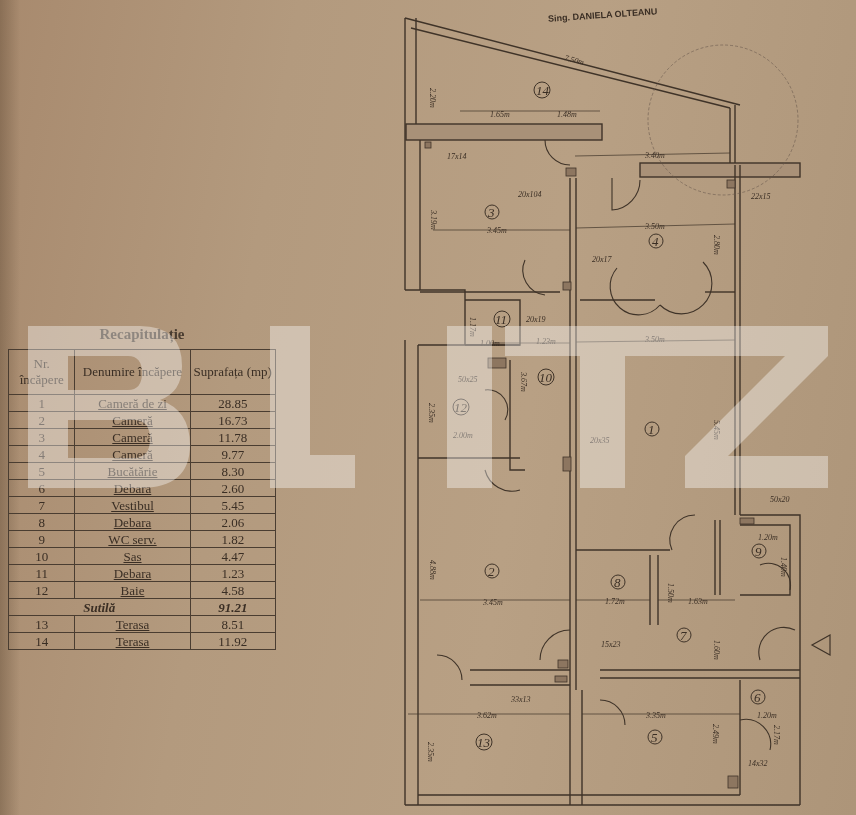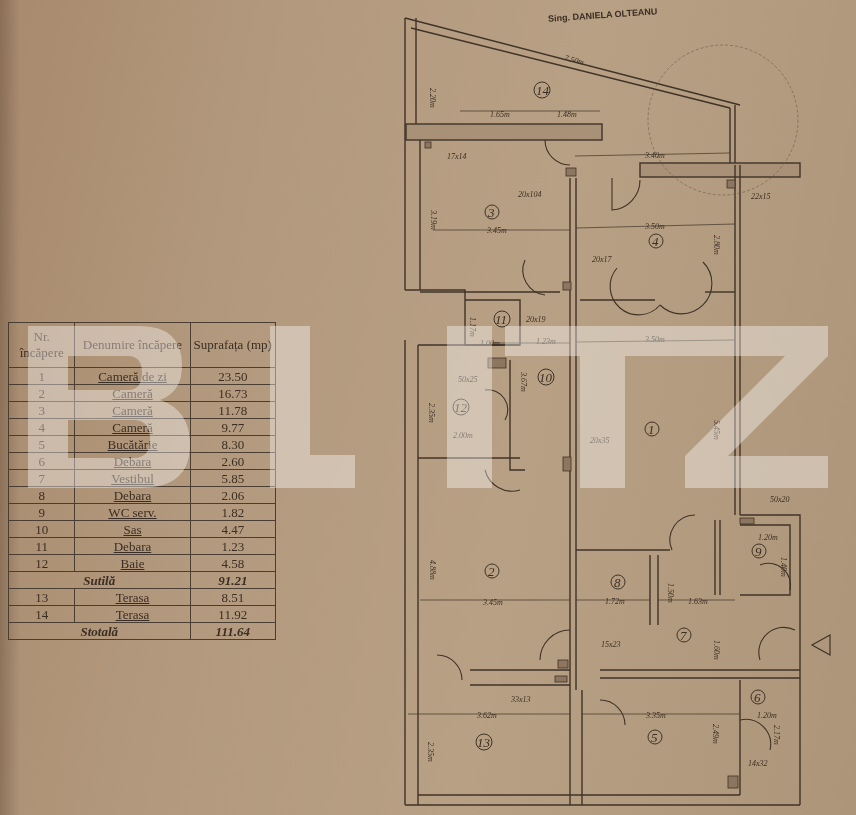--- a/index.html
+++ b/index.html
@@ -196,33 +196,34 @@
     <text class="lbl" x="770" y="502">50x20</text>
     <text class="lbl" x="601" y="647">15x23</text>
     <text class="lbl" x="511" y="702">33x13</text>
     <text class="lbl" x="748" y="766">14x32</text>
   </g>
 </svg>
 
 <div class="signature">Sing. DANIELA OLTEANU</div>
 
 <div class="recap">
+  <div class="recap-title">Recapitulație</div>
   <table>
     <thead>
       <tr>
         <th>Nr. încăpere</th>
         <th>Denumire încăpere</th>
         <th>Suprafața (mp)</th>
       </tr>
     </thead>
     <tbody>
       <tr>
           <td class="nr">1</td>
           <td class="name">Cameră de zi</td>
-          <td class="area">23.50</td>
+          <td class="area">28.85</td>
         </tr>
       <tr>
           <td class="nr">2</td>
           <td class="name">Cameră</td>
           <td class="area">16.73</td>
         </tr>
       <tr>
           <td class="nr">3</td>
           <td class="name">Cameră</td>
           <td class="area">11.78</td>
@@ -238,21 +239,21 @@
           <td class="area">8.30</td>
         </tr>
       <tr>
           <td class="nr">6</td>
           <td class="name">Debara</td>
           <td class="area">2.60</td>
         </tr>
       <tr>
           <td class="nr">7</td>
           <td class="name">Vestibul</td>
-          <td class="area">5.85</td>
+          <td class="area">5.45</td>
         </tr>
       <tr>
           <td class="nr">8</td>
           <td class="name">Debara</td>
           <td class="area">2.06</td>
         </tr>
       <tr>
           <td class="nr">9</td>
           <td class="name">WC serv.</td>
           <td class="area">1.82</td>
@@ -279,24 +280,20 @@
       <tr>
           <td class="nr">13</td>
           <td class="name">Terasa</td>
           <td class="area">8.51</td>
         </tr>
       <tr>
           <td class="nr">14</td>
           <td class="name">Terasa</td>
           <td class="area">11.92</td>
         </tr>
-      <tr class="sub">
-          <td colspan="2">Stotală</td>
-          <td>111.64</td>
-        </tr>
     </tbody>
   </table>
 </div>
 
 <svg class="wm" width="856" height="815" viewBox="0 0 856 815">
   <g fill="#ffffff" opacity="0.38">
 
     <path d="M28 326 L140 326 Q182 326 182 366 Q182 392 160 400 Q190 410 190 445 Q190 488 140 488 L28 488 Z M68 356 L68 390 L128 390 Q142 390 142 373 Q142 356 128 356 Z M68 420 L68 458 L134 458 Q150 458 150 439 Q150 420 134 420 Z" fill-rule="evenodd"></path>
 
     <path d="M270 326 L310 326 L310 455 L355 455 L355 488 L270 488 Z"></path>

